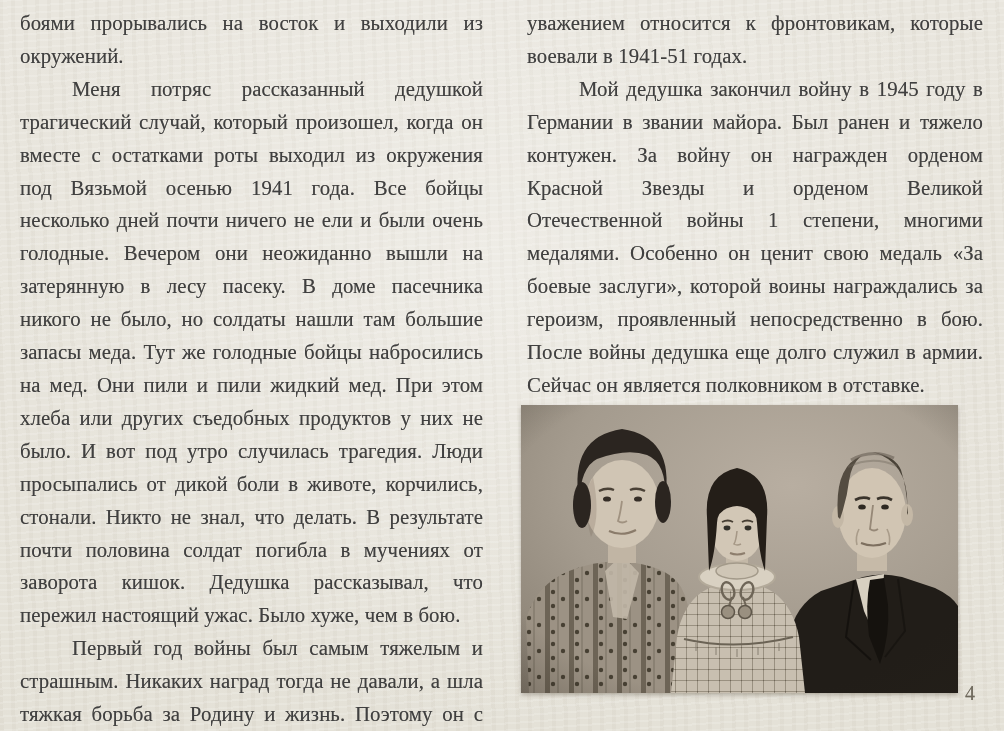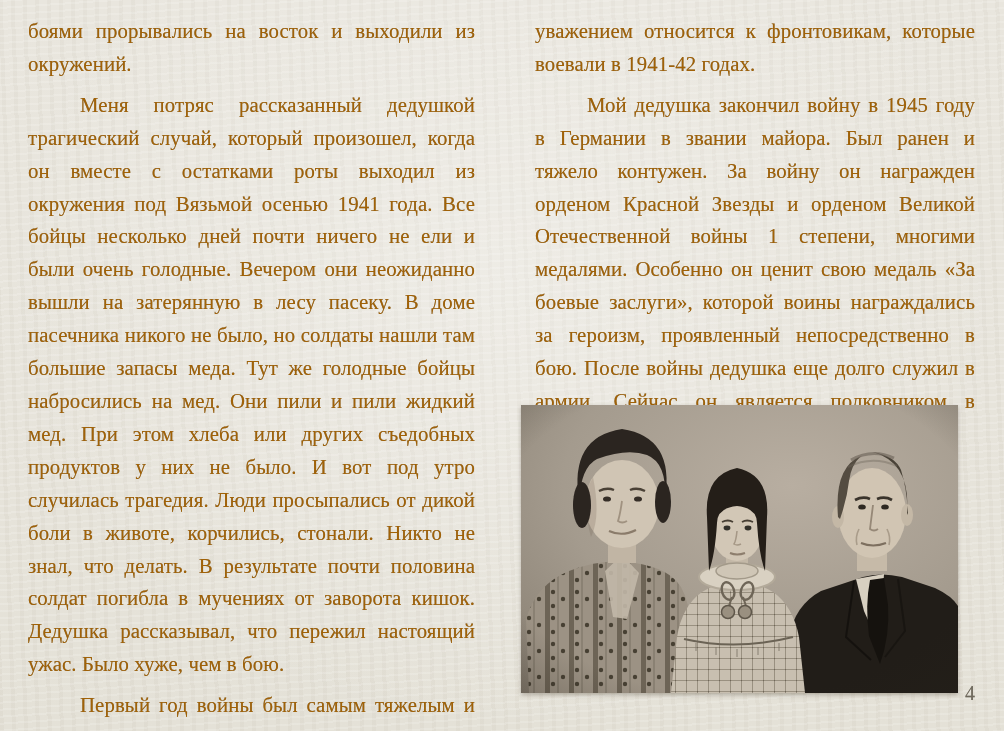--- a/index.html
+++ b/index.html
@@ -13,25 +13,25 @@
     background:
       radial-gradient(ellipse at 50% 38%, rgba(255,255,255,.28), rgba(255,255,255,0) 72%),
       repeating-linear-gradient(176deg, rgba(255,255,255,.16) 0 2px, rgba(0,0,0,0) 2px 7px),
       repeating-linear-gradient(88deg, rgba(140,128,105,.05) 0 4px, rgba(0,0,0,0) 4px 12px),
       linear-gradient(180deg,#e9e6de 0%,#e7e4db 55%,#e4e1d7 100%);
   }
   .col{position:absolute;top:7px;}
   .col-left{left:20px;width:463px;}
   .col-right{left:527px;width:456px;}
   .col p{
-    margin:8px;
+    margin:0;
     text-align:justify;
     font-size:20.8px;
     line-height:32.9px;
-    color:#a16207;
+    color:#404040;
     letter-spacing:.1px;
     text-shadow:0 0 .5px rgba(46,43,38,.45);
   }
   .indent{text-indent:52px;}
   .photo{
     position:absolute;left:521px;top:405px;width:437px;height:288px;
     box-shadow:0 2px 4px rgba(80,70,52,.35);
     line-height:0;
   }
   .photo svg{width:100%;height:100%;display:block;}
@@ -46,21 +46,21 @@
 
 <div class="paper"></div>
 
 <div class="col col-left">
   <p>боями прорывались на восток и выходили из окружений.</p>
   <p class="indent">Меня потряс рассказанный дедушкой трагический случай, который произошел, когда он вместе с остатками роты выходил из окружения под Вязьмой осенью 1941 года. Все бойцы несколько дней почти ничего не ели и были очень голодные. Вечером они неожиданно вышли на затерянную в лесу пасеку. В доме пасечника никого не было, но солдаты нашли там большие запасы меда. Тут же голодные бойцы набросились на мед. Они пили и пили жидкий мед. При этом хлеба или других съедобных продуктов у них не было. И вот под утро случилась трагедия. Люди просыпались от дикой боли в животе, корчились, стонали. Никто не знал, что делать. В результате почти половина солдат погибла в мучениях от заворота кишок. Дедушка рассказывал, что пережил настоящий ужас. Было хуже, чем в бою.</p>
   <p class="indent">Первый год войны был самым тяжелым и страшным. Никаких наград тогда не давали, а шла тяжкая борьба за Родину и жизнь. Поэтому он с особым</p>
 </div>
 
 <div class="col col-right">
-  <p>уважением относится к фронтовикам, которые воевали в 1941-42 годах.</p>
+  <p>уважением относится к фронтовикам, которые воевали в 1941-51 годах.</p>
   <p class="indent">Мой дедушка закончил войну в 1945 году в Германии в звании майора. Был ранен и тяжело контужен. За войну он награжден орденом Красной Звезды и орденом Великой Отечественной войны 1 степени, многими медалями. Особенно он ценит свою медаль «За боевые заслуги», которой воины награждались за героизм, проявленный непосредственно в бою. После войны дедушка еще долго служил в армии. Сейчас он является полковником в отставке.</p>
 </div>
 
 <div class="photo">
   <svg viewBox="0 0 437 288" xmlns="http://www.w3.org/2000/svg" preserveAspectRatio="none">
     <defs>
       <radialGradient id="bg" cx="62%" cy="28%" r="95%">
         <stop offset="0" stop-color="#b8aea1"></stop>
         <stop offset="0.55" stop-color="#a49b8e"></stop>
         <stop offset="1" stop-color="#847b6e"></stop>

